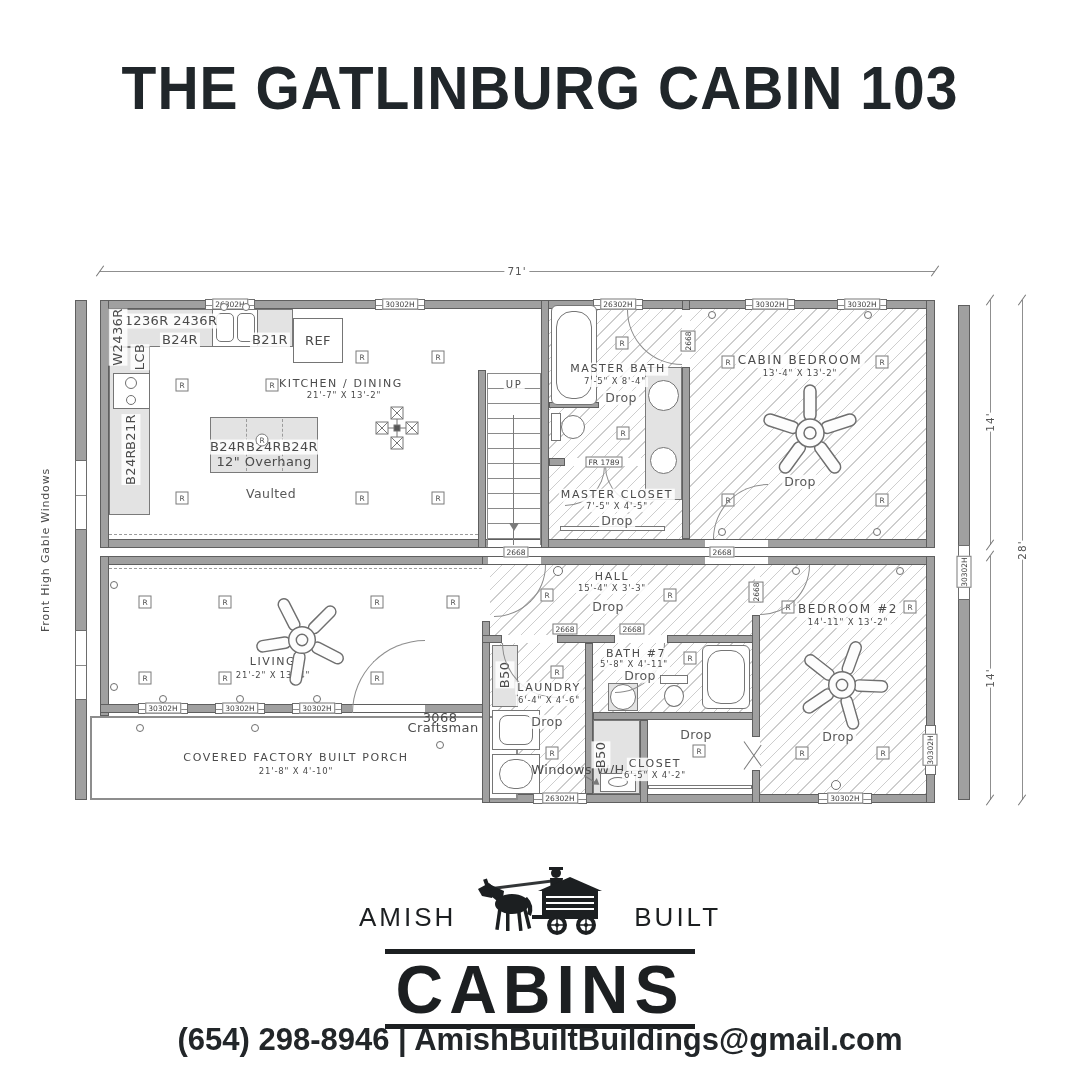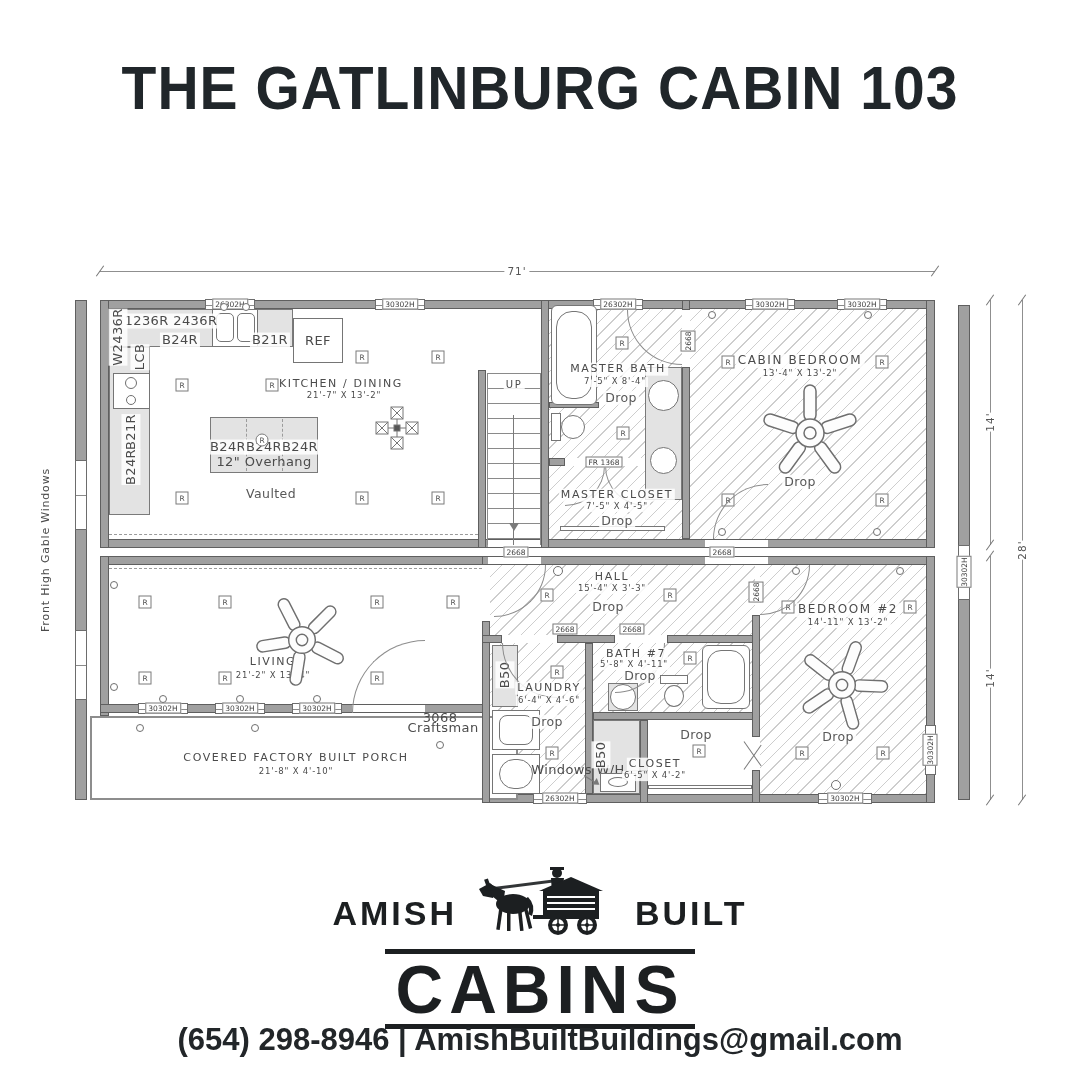--- a/index.html
+++ b/index.html
@@ -39,21 +39,21 @@
   .dlb{font-size:10.5px;color:#555;background:#fff;padding:0 3px;transform:translate(-50%,-50%);letter-spacing:1px;white-space:nowrap}
   .dlb.vt{transform:translate(-50%,-50%) rotate(180deg)}
   .tick{width:13px;height:1px;background:#777;transform:translate(-50%,-50%) rotate(-55deg)}
   .stairs{background-image:repeating-linear-gradient(#8a8a8a 0 1px,transparent 1px 15px);border-left:1px solid #8a8a8a;border-right:1px solid #8a8a8a}
   .tri{width:0;height:0;border:5px solid transparent;border-top:8px solid #7a7a7a}
   .line{background:#7a7a7a}
   .fan{transform:translate(-50%,-50%)}
 
   .logo{position:absolute;left:0;top:855px;width:1080px;text-align:center;color:#1c1f21}
   .logo .row{display:flex;align-items:flex-end;justify-content:center;gap:14px}
-  .logo .word{font-family:"Liberation Sans",sans-serif;font-weight:700;font-size:34px;letter-spacing:3px;padding-bottom:14px}
+  .logo .word{font-family:"Liberation Sans",sans-serif;font-weight:400;font-size:26px;letter-spacing:3px;padding-bottom:14px}
   .logo .rule{width:310px;height:5px;background:#1c1f21;margin:2px auto}
   .logo .big{font-family:"Liberation Sans",sans-serif;font-weight:800;font-size:66px;letter-spacing:6px;line-height:1.0;margin:2px 0;transform:scaleY(1.05)}
   .contact{position:absolute;left:0;top:1022px;width:1080px;text-align:center;font-family:"Liberation Sans",sans-serif;font-weight:700;font-size:31px;color:#222629}
 </style>
 </head>
 <body>
 
 <div class="hdr">
   <h1>THE GATLINBURG CABIN 103</h1>
 </div>
@@ -265,21 +265,21 @@
   <div class="lbl" style="left:618px;top:114px">MASTER BATH</div>
   <div class="lbl dm" style="left:615px;top:127px">7'-5" X 8'-4"</div>
   <div class="lbl drp" style="left:621px;top:143px">Drop</div>
   <div class="r" style="left:622px;top:88px">R</div>
   <div class="r" style="left:623px;top:178px">R</div>
   <div class="arc a-bl" style="left:627px;top:55px;width:55px;height:55px"></div>
   <div class="wl vt" style="left:688px;top:86px">2668</div>
 
   <div class="arc a-br" style="left:565px;top:211px;width:40px;height:40px"></div>
   <div class="arc a-bl" style="left:605px;top:211px;width:40px;height:40px"></div>
-  <div class="wl" style="left:604px;top:207px">FR 1368</div>
+  <div class="wl" style="left:604px;top:207px">FR 1789</div>
   <div class="thin" style="left:560px;top:271px;width:105px;height:5px"></div>
   <div class="lbl" style="left:617px;top:240px">MASTER CLOSET</div>
   <div class="lbl dm" style="left:617px;top:252px">7'-5" X 4'-5"</div>
   <div class="lbl drp" style="left:617px;top:266px">Drop</div>
 
   <div class="lbl" style="left:800px;top:106px;font-size:12px">CABIN BEDROOM</div>
   <div class="lbl dm" style="left:800px;top:119px">13'-4" X 13'-2"</div>
   <div class="lbl drp" style="left:800px;top:227px">Drop</div>
   <div class="r" style="left:728px;top:107px">R</div>
   <div class="r" style="left:882px;top:107px">R</div>

